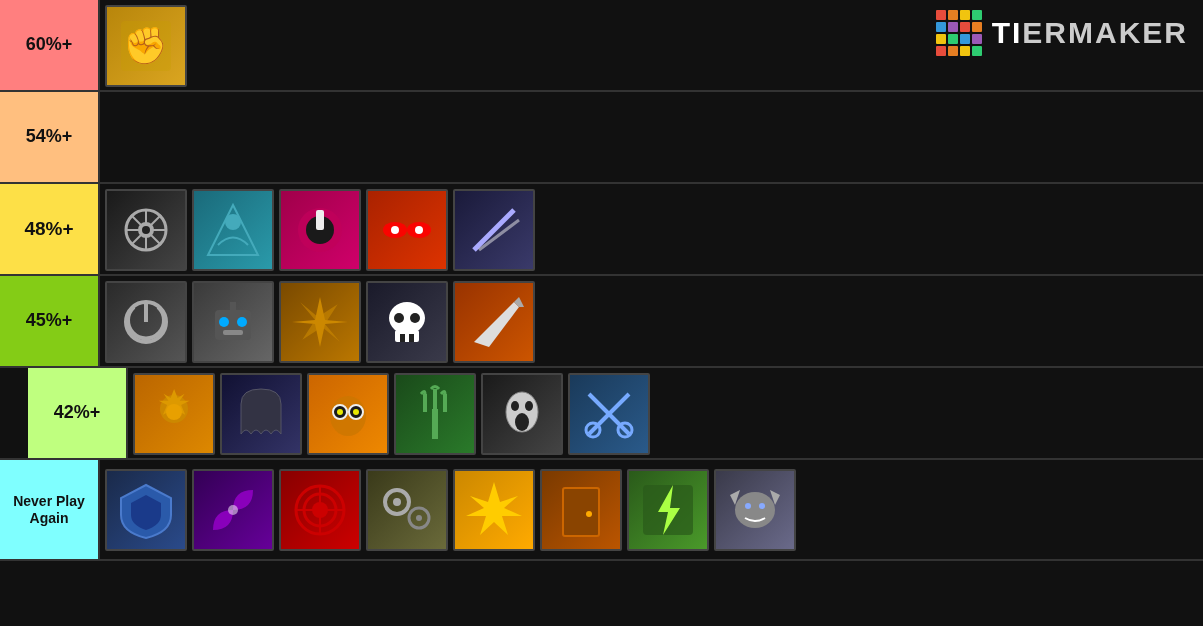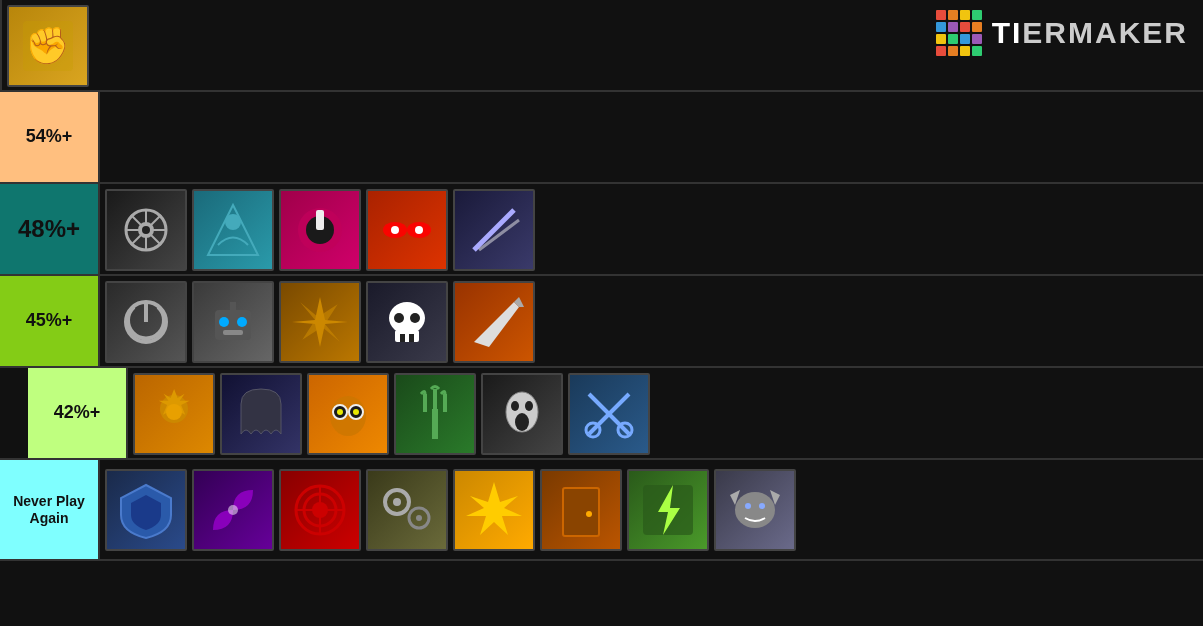--- a/index.html
+++ b/index.html
@@ -107,35 +107,36 @@
         <div class="logo-cell" style="background: rgb(241, 196, 15);"></div>
         <div class="logo-cell" style="background: rgb(46, 204, 113);"></div>
       </div>
     <div class="logo-name">
       <span style="color:white;">Ti</span><span style="color:#ccc;">erMaker</span>
     </div>
   </div>
 
   <div id="tier-table">
       <div class="tier-row" style="min-height: 92px; max-height: 92px; border-bottom: 2px solid rgb(51, 51, 51);">
+        <div class="tier-label" style="background-color: rgb(255, 127, 127); font-size: 18px;">60%+</div>
         <div class="tier-content">
           <div class="tier-icon" title="Power fist icon" style="background: linear-gradient(135deg, rgb(184, 134, 11), rgb(218, 165, 32));">
             <svg width="60" height="60" viewBox="0 0 60 60">
               <rect x="5" y="5" width="50" height="50" rx="4" fill="#c8a000" opacity="0.3"></rect>
               <text x="30" y="42" font-size="36" text-anchor="middle" fill="white">✊</text>
             </svg>
           </div>
         </div>
       </div>
       <div class="tier-row" style="min-height: 92px; max-height: 92px; border-bottom: 2px solid rgb(51, 51, 51);">
         <div class="tier-label" style="background-color: rgb(255, 191, 127); font-size: 18px;">54%+</div>
         <div class="tier-content"></div>
       </div>
       <div class="tier-row" style="min-height: 92px; max-height: 92px; border-bottom: 2px solid rgb(51, 51, 51);">
-        <div class="tier-label" style="background-color: #0f766e; font-size: 24px;">48%+</div>
+        <div class="tier-label" style="background-color: #fde047; font-size: 19px;">48%+</div>
         <div class="tier-content">
           <div class="tier-icon" title="Gear web icon" style="background: linear-gradient(135deg, rgb(26, 26, 26), rgb(68, 68, 68));">
             <svg width="60" height="60" viewBox="0 0 60 60">
               <circle cx="30" cy="30" r="20" fill="none" stroke="#aaa" stroke-width="3"></circle>
               <circle cx="30" cy="30" r="8" fill="#aaa"></circle>
               <line x1="10" y1="30" x2="50" y2="30" stroke="#aaa" stroke-width="2"></line>
               <line x1="30" y1="10" x2="30" y2="50" stroke="#aaa" stroke-width="2"></line>
               <line x1="15" y1="15" x2="45" y2="45" stroke="#aaa" stroke-width="2"></line>
               <line x1="45" y1="15" x2="15" y2="45" stroke="#aaa" stroke-width="2"></line>
               <circle cx="30" cy="30" r="4" fill="#222"></circle>

